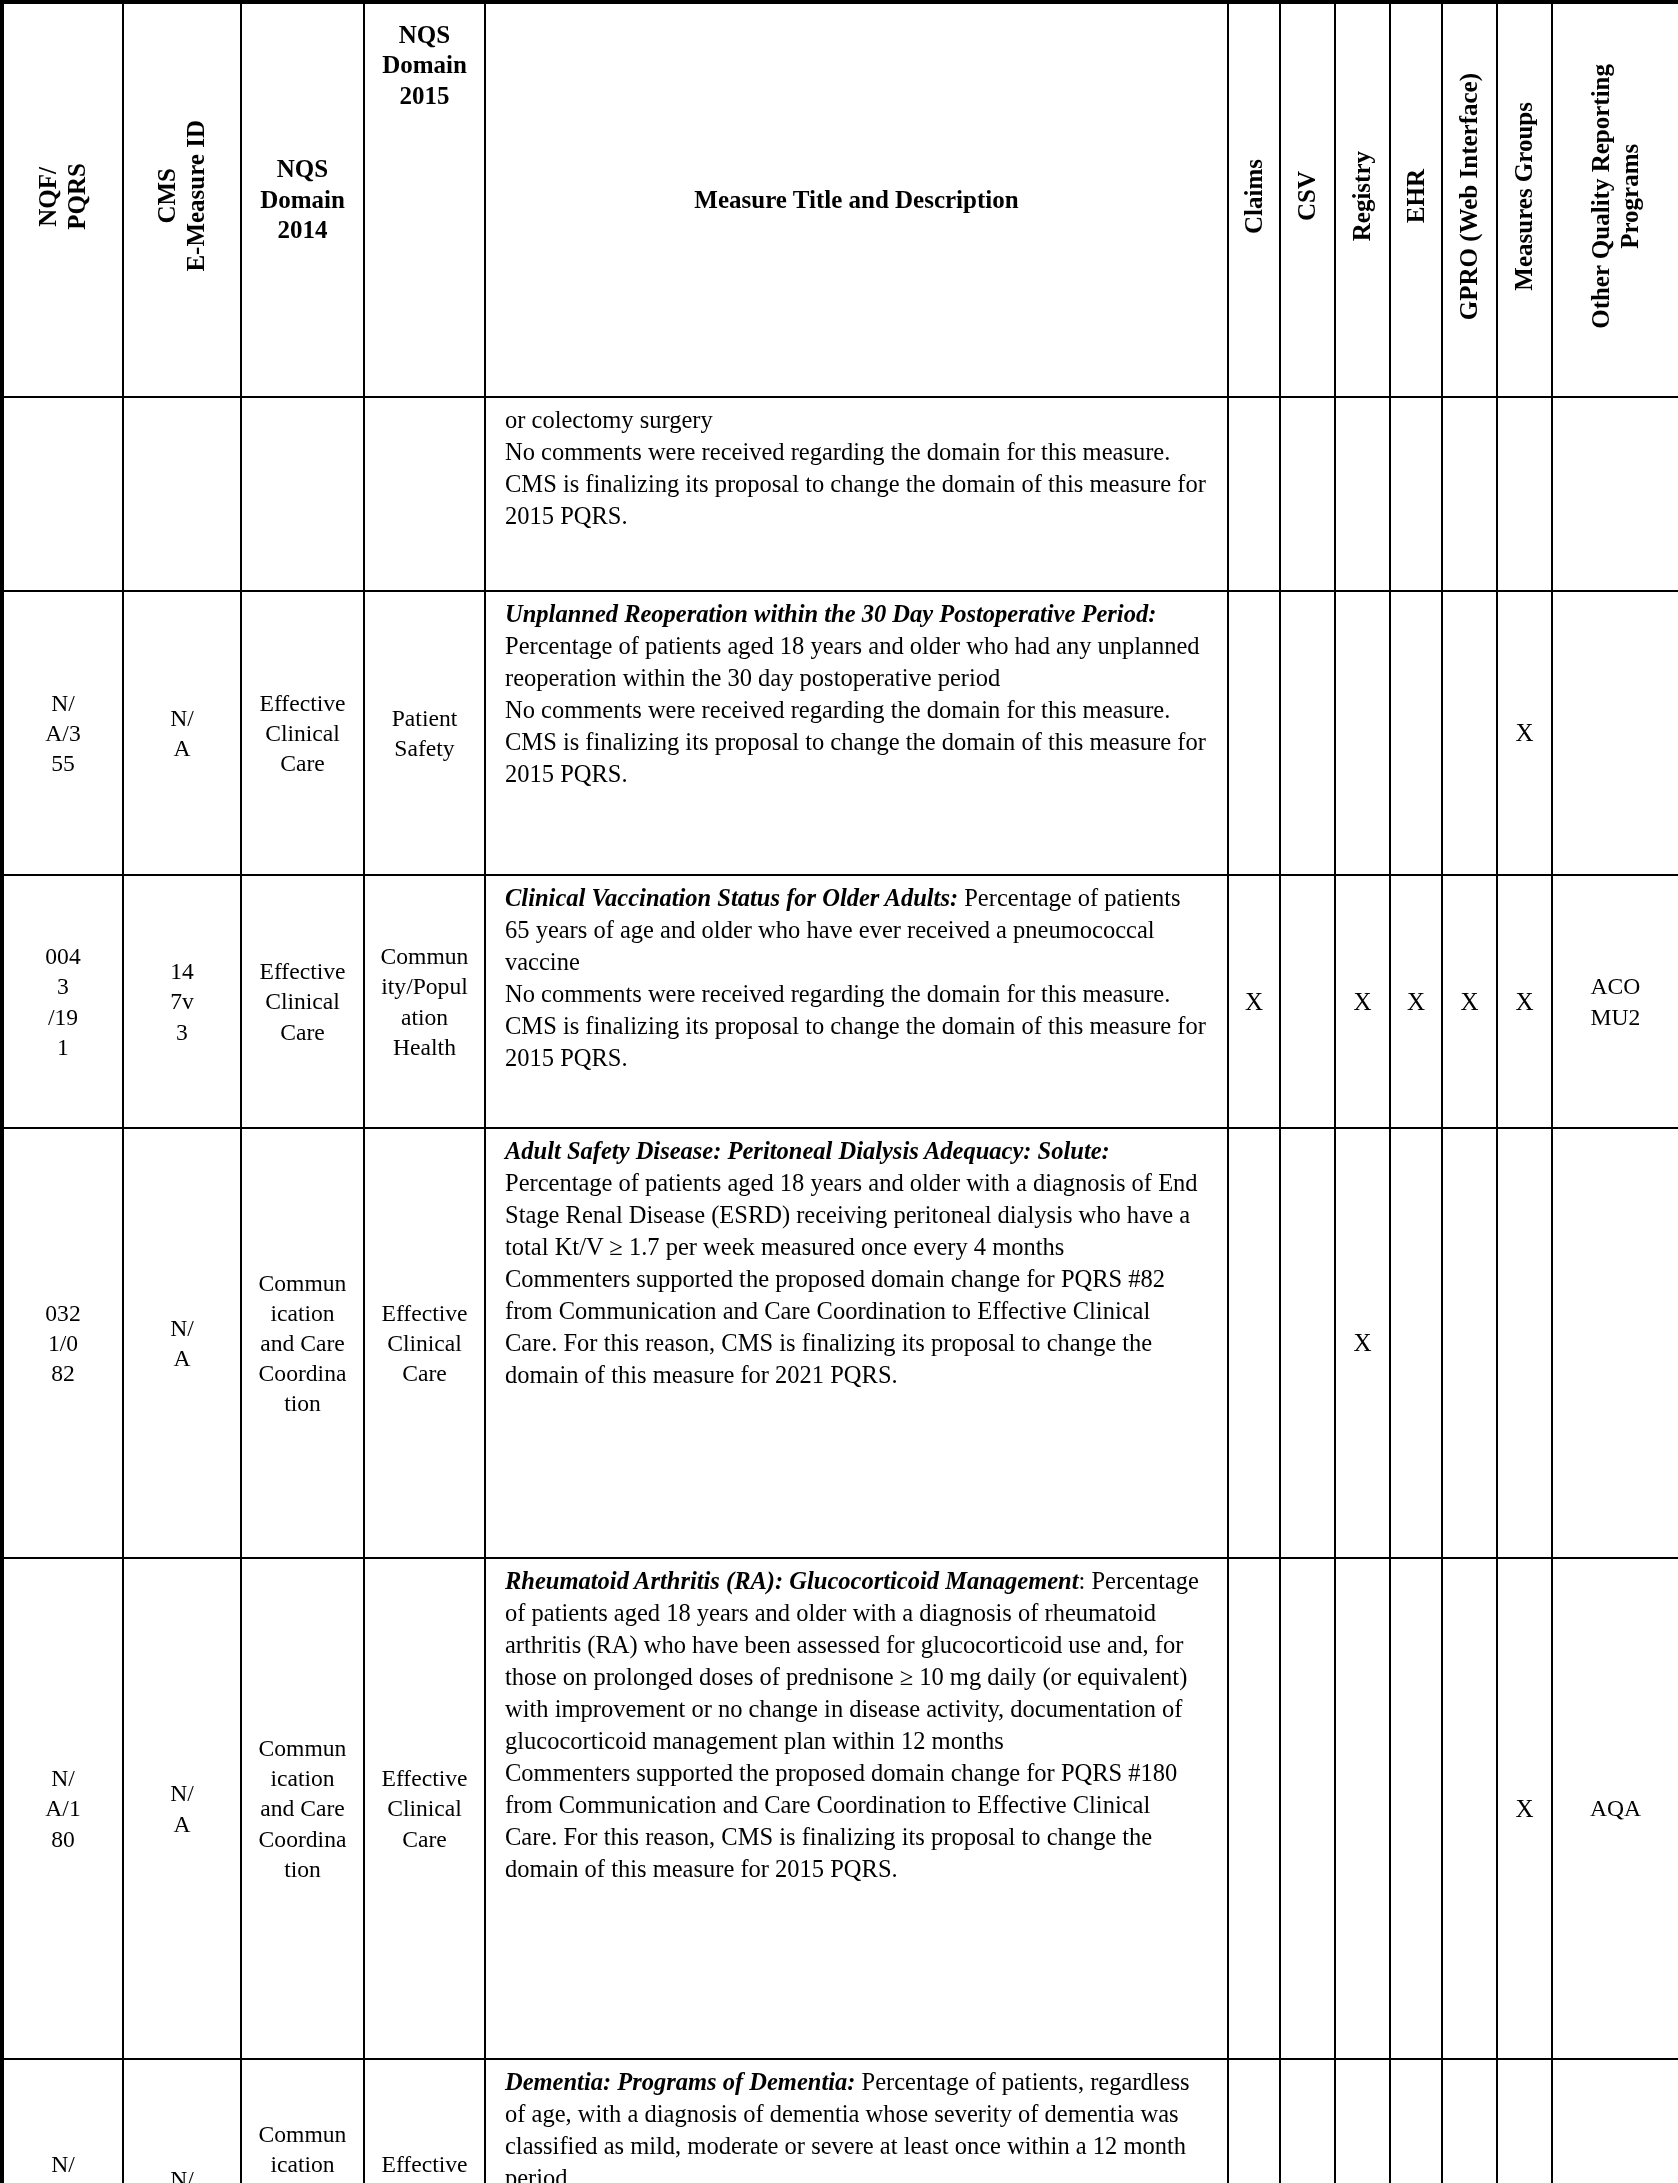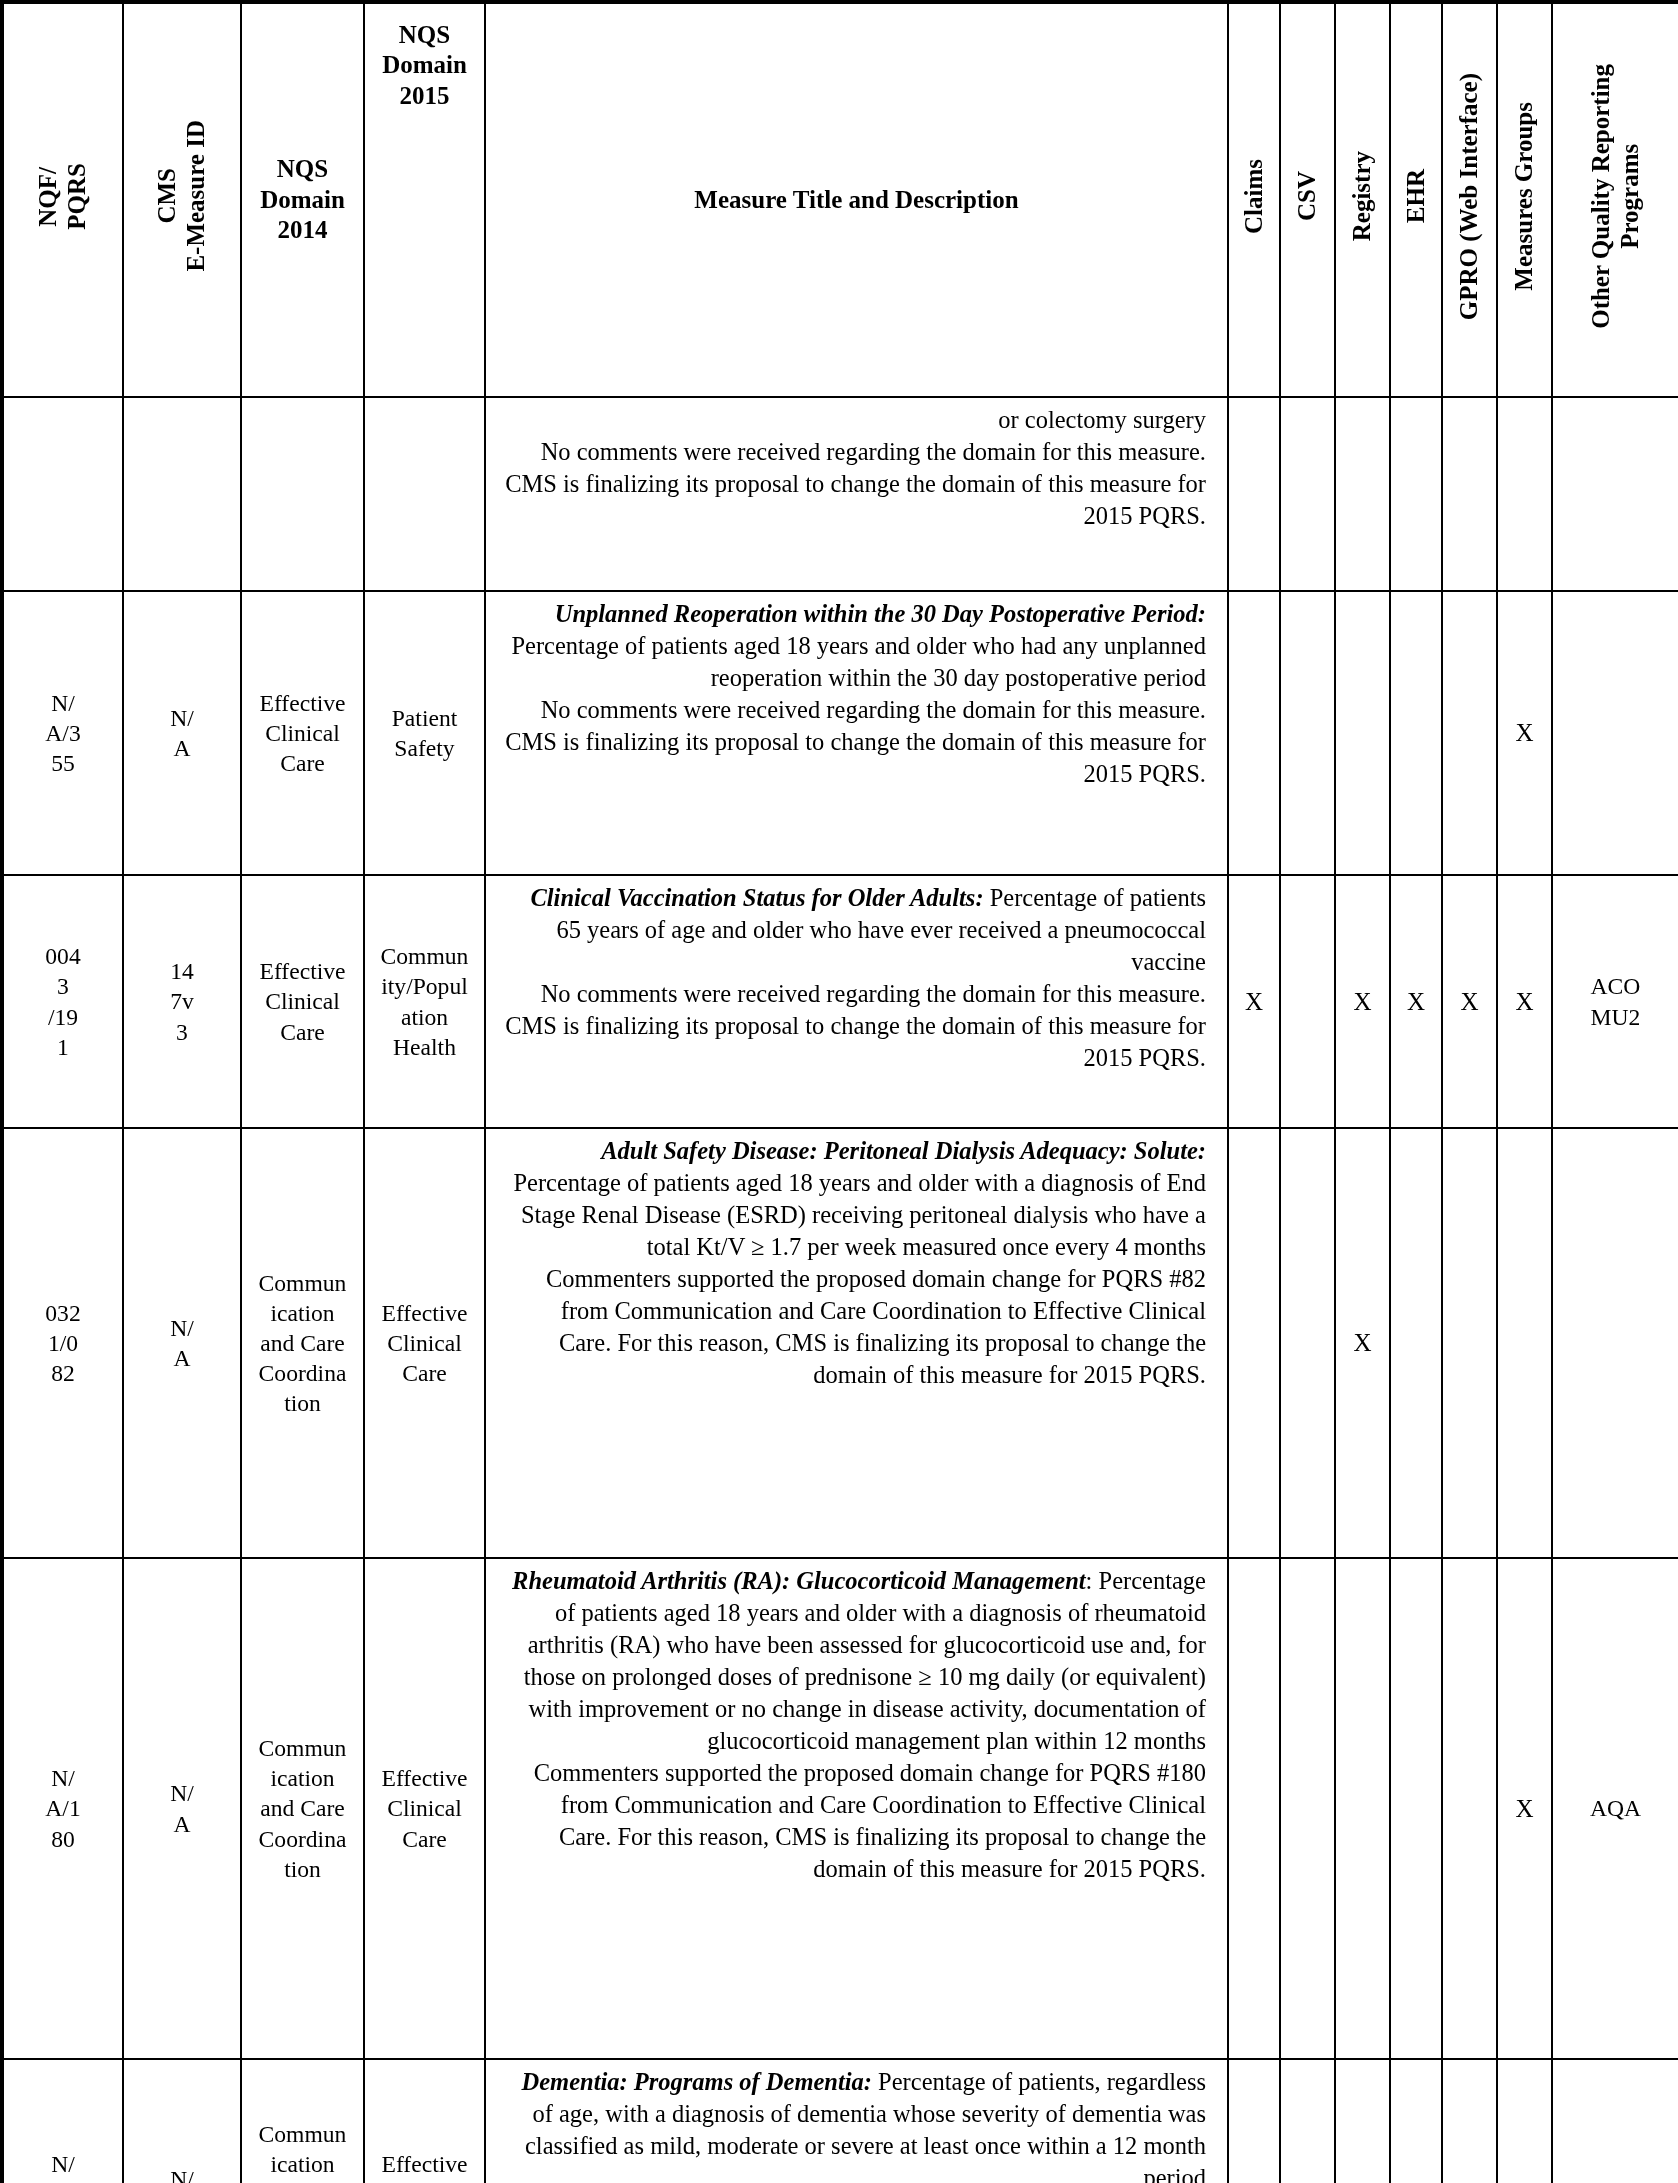--- a/index.html
+++ b/index.html
@@ -50,21 +50,21 @@
   th.hdr-2014 { vertical-align: middle; }
 
   td.c {
     font-size: 23.6px;
     line-height: 1.28;
     text-align: center;
     white-space: pre-line;
   }
   td.desc {
     vertical-align: top;
-    text-align: right;
+    text-align: left;
     font-size: 24.5px;
     line-height: 32px;
     padding: 6.1px 21px 6.1px 19px;
   }
   td.desc p { margin: 0; }
   td.desc p + p { }
   td.desc .ttl { font-weight: bold; font-style: italic; }
   td.mark {
     font-size: 25px;
     text-align: center;
@@ -196,21 +196,21 @@
       <td class="c">Commun
 ication
 and Care
 Coordina
 tion</td>
       <td class="c">Effective
 Clinical
 Care</td>
       <td class="desc">
         <p><span class="ttl">Adult Safety Disease: Peritoneal Dialysis Adequacy: Solute:</span><span> Percentage of patients aged 18 years and older with a diagnosis of End Stage Renal Disease (ESRD) receiving peritoneal dialysis who have a total Kt/V ≥ 1.7 per week measured once every 4 months</span></p>
-        <p>Commenters supported the proposed domain change for PQRS #82 from Communication and Care Coordination to Effective Clinical Care. For this reason, CMS is finalizing its proposal to change the domain of this measure for 2015 PQRS.</p>
+        <p>Commenters supported the proposed domain change for PQRS #82 from Communication and Care Coordination to Effective Clinical Care. For this reason, CMS is finalizing its proposal to change the domain of this measure for 2021 PQRS.</p>
       </td>
       <td class="mark"></td>
       <td class="mark"></td>
       <td class="mark">X</td>
       <td class="mark"></td>
       <td class="mark"></td>
       <td class="mark"></td>
       <td class="c"></td>
     </tr>
 

